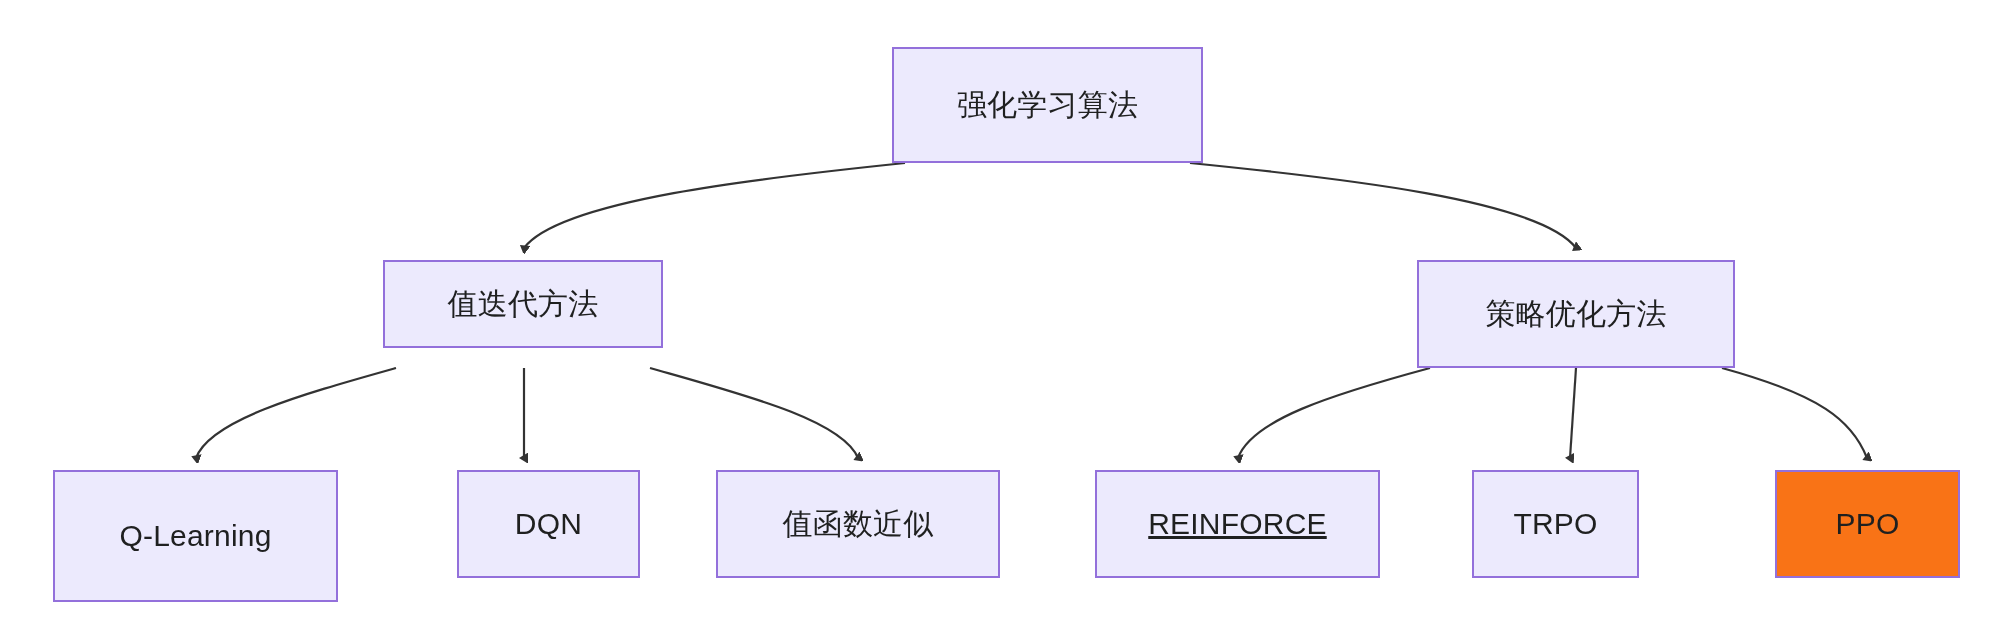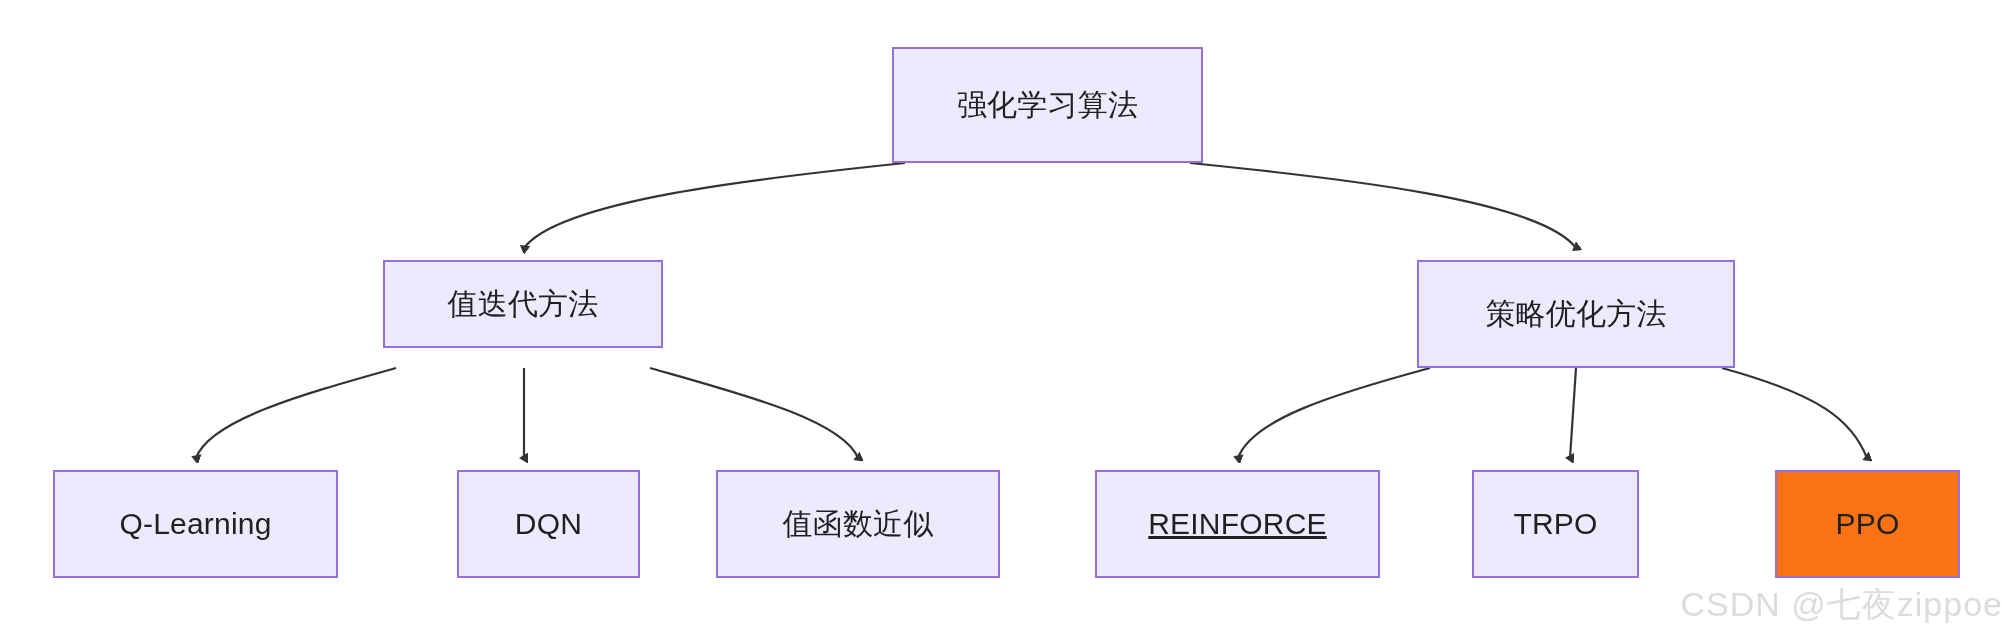--- a/index.html
+++ b/index.html
@@ -84,35 +84,34 @@
   <div id="nodes">
       <div class="node" style="left: 892px; top: 47px; width: 311px; height: 116px;">
         <span class="node-label">强化学习算法</span>
       </div>
       <div class="node" style="left: 383px; top: 260px; width: 280px; height: 88px;">
         <span class="node-label">值迭代方法</span>
       </div>
       <div class="node" style="left: 1417px; top: 260px; width: 318px; height: 108px;">
         <span class="node-label">策略优化方法</span>
       </div>
-      <div class="node" style="left: 53px; top: 470px; width: 285px; height: 108px;">
+      <div class="node" style="left: 53px; top: 470px; width: 285px; height: 132px;">
         <span class="node-label">Q-Learning</span>
       </div>
       <div class="node" style="left: 433px; top: 470px; width: 183px; height: 108px; margin-left: 24px;">
         <span class="node-label">DQN</span>
       </div>
       <div class="node" style="left: 716px; top: 470px; width: 284px; height: 108px;">
         <span class="node-label">值函数近似</span>
       </div>
       <div class="node" style="left: 1095px; top: 470px; width: 285px; height: 108px; text-decoration: underline;">
         <span class="node-label">REINFORCE</span>
       </div>
       <div class="node" style="left: 1472px; top: 470px; width: 167px; height: 108px;">
         <span class="node-label">TRPO</span>
       </div>
       <div class="node highlight" style="left: 1775px; top: 470px; width: 185px; height: 108px;">
         <span class="node-label">PPO</span>
       </div>
     </div>
 
-  <div class="watermark">CSDN @七夜zippoe</div>
 
 </div>
 
 </body></html>

